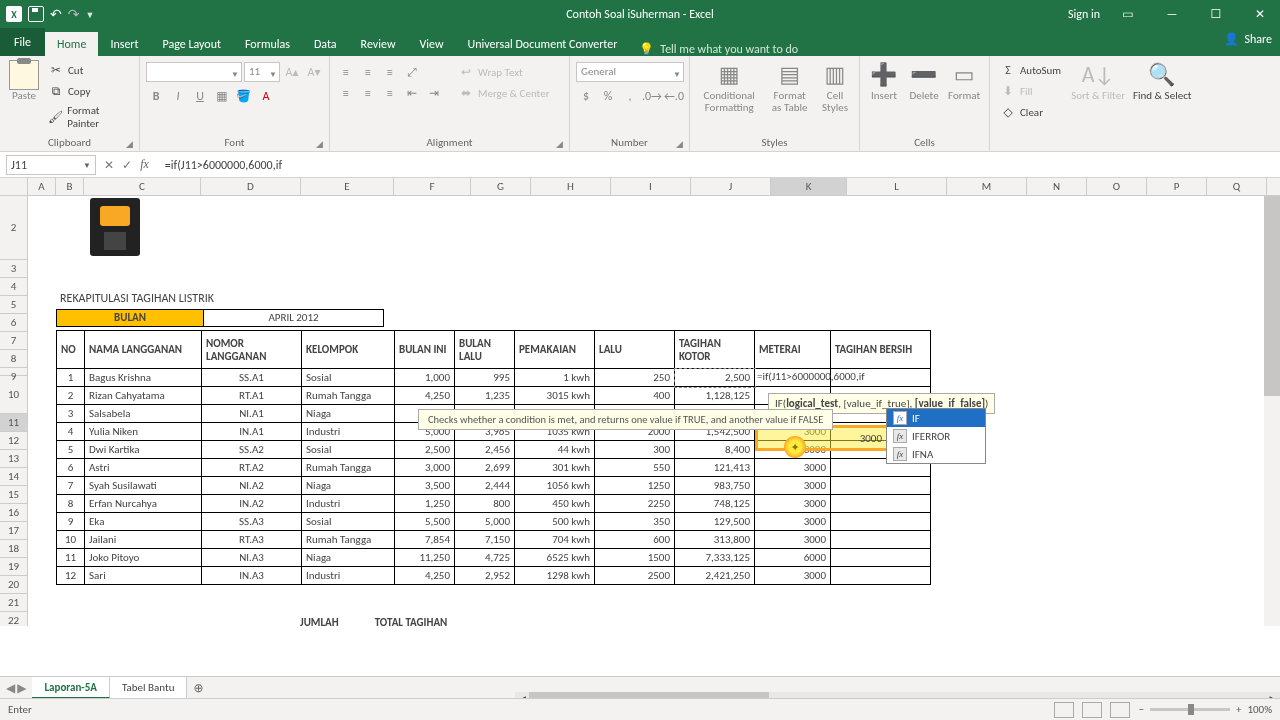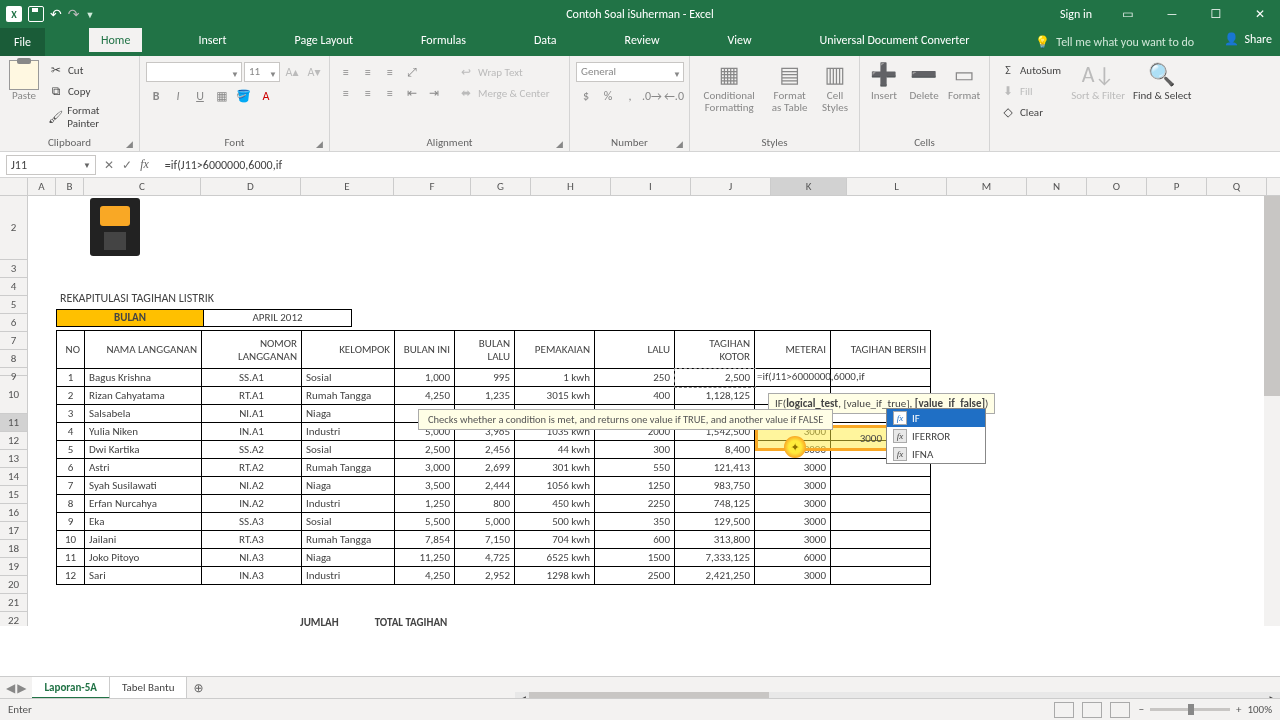--- a/index.html
+++ b/index.html
@@ -7,25 +7,25 @@
 
 
 .titlebar { background:#217346; height:28px; display:flex; align-items:center; color:#fff; position:relative; }
 .titlebar .left-controls { display:flex; align-items:center; gap:6px; padding-left:6px; }
 .titlebar .excel-icon { width:16px; height:16px; background:#fff; color:#217346; display:flex; align-items:center; justify-content:center; font-weight:bold; font-size:10px; border-radius:2px; }
 .titlebar .save-ic { width:16px; height:16px; border:1px solid #fff; border-radius:2px; position:relative; }
 .titlebar .save-ic:after { content:""; position:absolute; top:1px; left:3px; width:6px; height:4px; background:#fff; }
 .titlebar .undo, .titlebar .redo { font-size:14px; }
 .titlebar .file-title { position:absolute; left:50%; transform:translateX(-50%); font-size:12px; }
 .titlebar .right { position:absolute; right:0; display:flex; align-items:center; gap:4px; }
-.titlebar .right .signin { margin-right:12px; font-size:12px; }
+.titlebar .right .signin { margin-right:4px; font-size:12px; }
 .titlebar .right .winbtn { width:40px; height:28px; display:flex; align-items:center; justify-content:center; font-size:12px; }
 
 
-.ribtabs { background:#217346; height:28px; display:flex; position:relative;gap:44px; }
+.ribtabs { background:#217346; height:28px; display:flex; align-items:flex-end; position:relative; }
 .ribtabs .tab { padding:0 12px; height:24px; line-height:24px; color:#fff; font-size:12px; cursor:pointer; }
 .ribtabs .tab.file { background:#1a5c38; height:28px; line-height:28px; padding:0 14px; }
 .ribtabs .tab.active { background:#f3f2f1; color:#217346; }
 .ribtabs .tellme { display:flex; align-items:center; color:#d0e7d8; margin-left:10px; font-size:12px; }
 .ribtabs .tellme .bulb { margin-right:6px; }
 .ribtabs .share { position:absolute; right:8px; color:#fff; top:4px; display:flex; align-items:center; gap:5px; font-size:12px; }
 
 
 .ribbon { background:#f3f2f1; height:96px; border-bottom:1px solid #d4d4d4; display:flex; }
 .group { border-right:1px solid #d4d4d4; display:flex; flex-direction:column; justify-content:space-between; padding:2px 4px 0 4px; }
@@ -74,26 +74,26 @@
 .cells { flex:1; position:relative; font-size:11px; }
 .sheet-title { position:absolute; left:62px; top:2px; display:flex; align-items:center; gap:10px; }
 .sheet-title .logo { width:50px; height:58px; background:#222; border-radius:3px; position:relative; }
 .sheet-title .logo:before { content:""; position:absolute; top:8px; left:10px; width:30px; height:20px; background:#f9a825; border-radius:3px; }
 .sheet-title .logo:after { content:""; position:absolute; bottom:6px; left:14px; width:22px; height:18px; background:#444; }
 .sheet-title .big-text { font-size:34px; font-weight:bold; color:#d0d0d0; letter-spacing:1px; font-family:"Arial Black",sans-serif; text-shadow:1px 1px 0 #999; }
 
 .rekap { position:absolute; left:32px; top:95px; font-size:12px; }
 .bulan-row { position:absolute; left:28px; top:113px; display:flex; }
 .bulan-row .bulan-lbl { width:148px; height:18px; background:#ffc000; border:1px solid #000; text-align:center; font-weight:bold; line-height:16px; }
-.bulan-row .bulan-val { width:148px; height:18px; border:1px solid #000; border-left:none; text-align:center; line-height:16px; }
+.bulan-row .bulan-val { width:180px; height:18px; border:1px solid #000; border-left:none; text-align:center; line-height:16px; }
 
 
 table.data { position:absolute; left:28px; top:134px; border-collapse:collapse; }
 table.data th, table.data td { border:1px solid #000; font-size:11px; padding:0 4px; height:18px; }
-table.data th { font-weight:normal; text-align:right; background:#fff; }
+table.data th { font-weight:bold; text-align:left; background:#fff; }
 table.data th.twoLine { height:38px; line-height:13px; }
 table.data td { background:#fff; }
 table.data td.num { text-align:right; }
 table.data td.center { text-align:center; }
 .editing-cell { background:#fff; position:relative; }
 .editing-cell .edit-text { position:absolute; left:2px; top:1px; white-space:nowrap; font-size:11px; z-index:3; }
 .marching { outline:1px dashed #888; }
 
 
 .func-tip { position:absolute; left:740px; top:197px; background:#fffee6; border:1px solid #aaa; padding:3px 6px; font-size:11px; z-index:20; }

